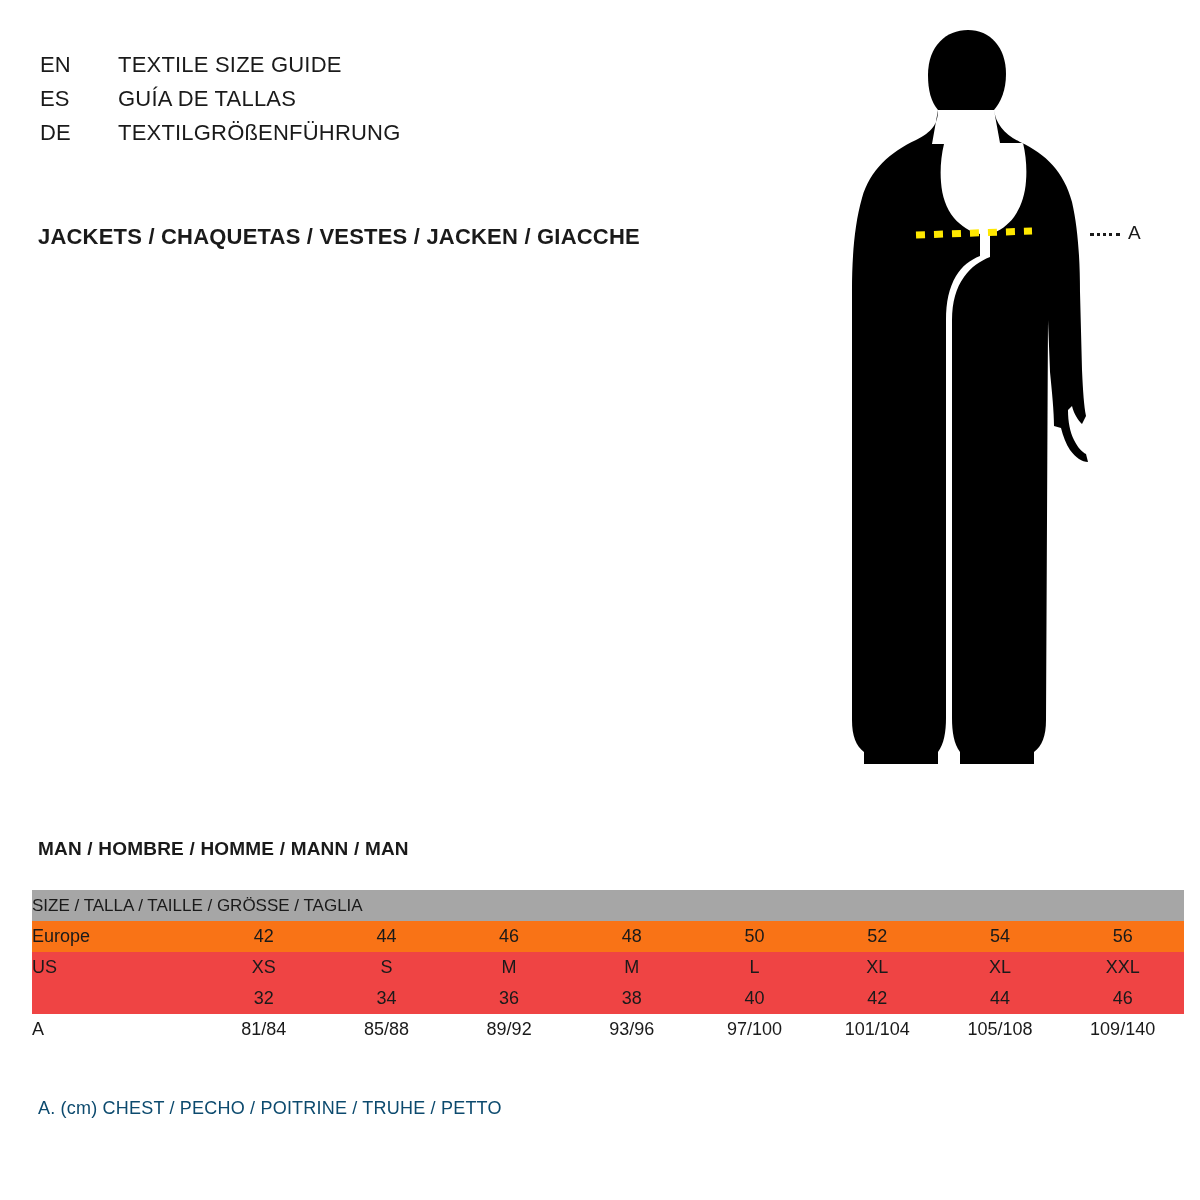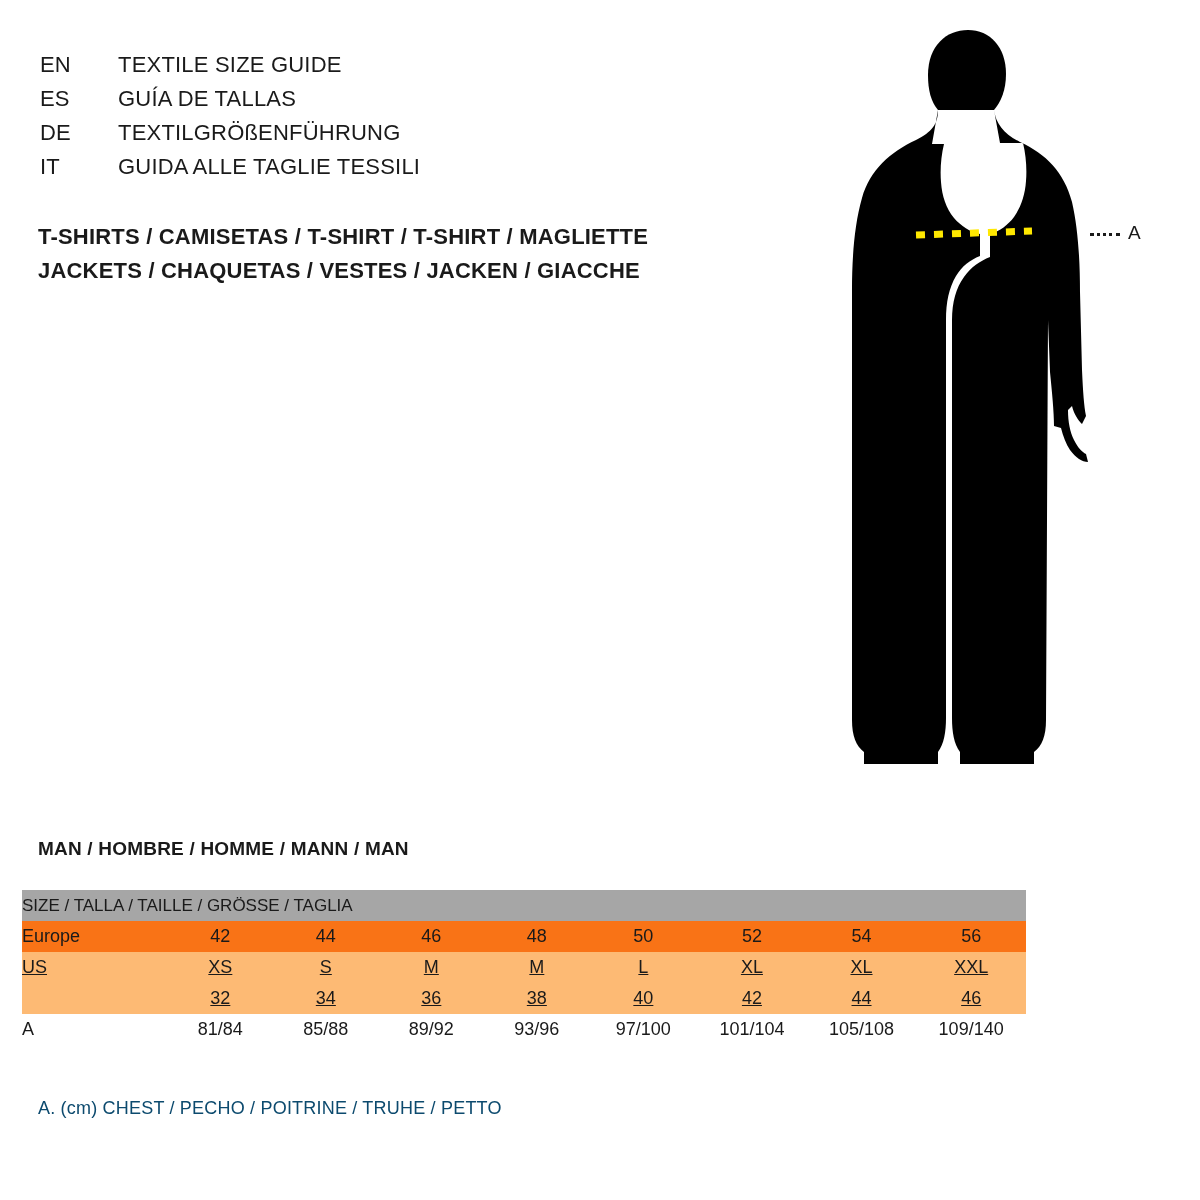--- a/index.html
+++ b/index.html
@@ -95,39 +95,39 @@
     left: 38px;
     top: 838px;
     font-size: 19px;
     font-weight: bold;
     letter-spacing: 0.2px;
     color: #1a1a1a;
   }
 
   table.size-table {
     position: absolute;
-    left: 22px;
+    left: 32px;
     top: 890px;
-    width: 1004px;
+    width: 1152px;
     border-collapse: collapse;
     font-size: 18px;
   }
   table.size-table td {
     height: 31px;
     padding: 0;
     vertical-align: middle;
     color: #1a1a1a;
   }
   .row-header td {
     background: #a6a6a6;
     font-size: 17px;
     font-weight: normal;
   }
   .row-light td { background: #f97316; }
-  .row-mid td { background: #fdba74; text-decoration: underline; }
+  .row-mid td { background: #ef4444; }
   .row-white td { background: #ffffff; }
 
   td.label-cell {
     padding-left: 10px;
     text-align: left;
     width: 168px;
   }
   td.val-cell {
     text-align: center;
     width: 121px;
@@ -153,28 +153,23 @@
       <div class="lang-text">TEXTILE SIZE GUIDE</div>
     </div>
     <div class="lang-row">
       <div class="lang-code">ES</div>
       <div class="lang-text">GUÍA DE TALLAS</div>
     </div>
     <div class="lang-row">
       <div class="lang-code">DE</div>
       <div class="lang-text">TEXTILGRÖßENFÜHRUNG</div>
     </div>
-    <div class="lang-row">
-      <div class="lang-code">IT</div>
-      <div class="lang-text">GUIDA ALLE TAGLIE TESSILI</div>
-    </div>
   </div>
 
   <div class="cat-block">
-    <div class="cat-line">T-SHIRTS / CAMISETAS / T-SHIRT / T-SHIRT / MAGLIETTE</div>
     <div class="cat-line">JACKETS / CHAQUETAS / VESTES / JACKEN / GIACCHE</div>
   </div>
 
   <div class="figure-wrap">
     <svg width="360" height="760" viewBox="0 0 360 760">
 
       <path fill="#000000" d="M108 55 C108 26 126 10 148 10 C170 10 186 27 186 54 C186 70 181 82 174 90 L118 90 C111 82 108 70 108 55 Z"></path>
 
       <path fill="#000000" d="
         M118 90

